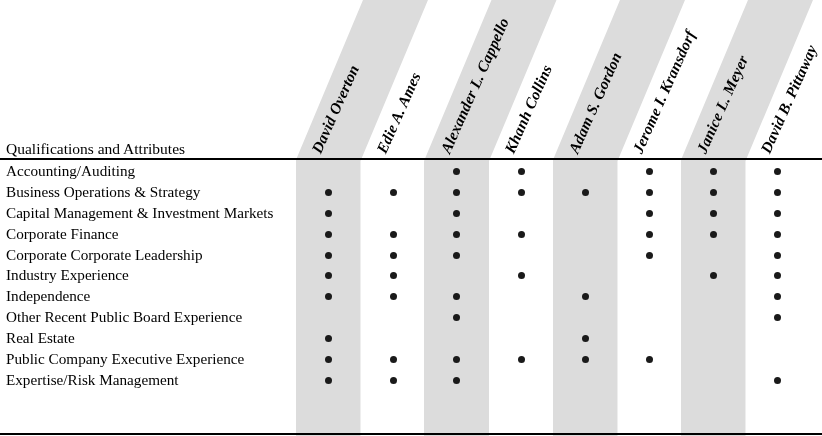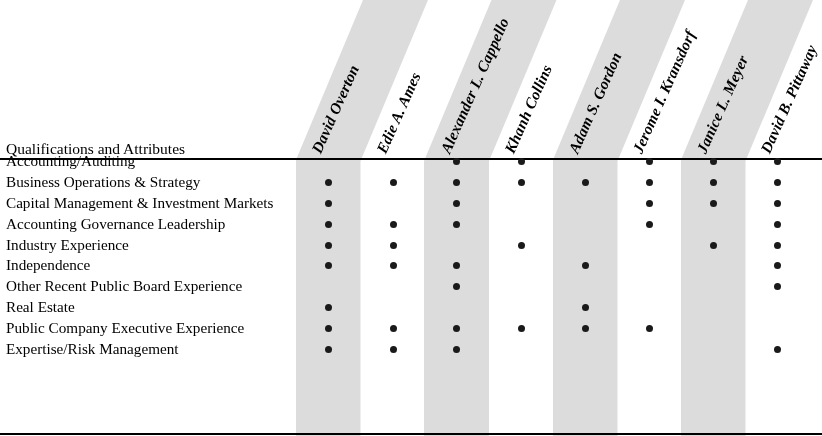--- a/index.html
+++ b/index.html
@@ -72,21 +72,21 @@
     width: 822px;
     background: #000000;
   }
   .rule-top { top: 158px; height: 2px; }
   .rule-bottom { top: 433px; height: 2px; }
 
   
   .rows {
     position: absolute;
     left: 0;
-    top: 151px;
+    top: 161px;
     width: 688px;
   }
   .row {
     position: relative;
     height: 20.9px;
   }
   .row-label {
     position: absolute;
     left: 6px;
     top: 0;
@@ -151,21 +151,31 @@
       </div>
       <div class="row">
         <div class="row-label">Capital Management &amp; Investment Markets</div>
         <div class="dot" style="left: 324.5px; background: rgb(26, 26, 26);"></div>
         <div class="dot" style="left: 453px; background: rgb(26, 26, 26);"></div>
         <div class="dot" style="left: 645.5px; background: rgb(26, 26, 26);"></div>
         <div class="dot" style="left: 709.5px; background: rgb(26, 26, 26);"></div>
         <div class="dot" style="left: 773.5px; background: rgb(26, 26, 26);"></div>
       </div>
       <div class="row">
-        <div class="row-label">Accounting Governance Leadership</div>
+        <div class="row-label">Corporate Finance</div>
+        <div class="dot" style="left: 324.5px; background: rgb(26, 26, 26);"></div>
+        <div class="dot" style="left: 389.5px; background: rgb(26, 26, 26);"></div>
+        <div class="dot" style="left: 453px; background: rgb(26, 26, 26);"></div>
+        <div class="dot" style="left: 517.5px; background: rgb(26, 26, 26);"></div>
+        <div class="dot" style="left: 645.5px; background: rgb(26, 26, 26);"></div>
+        <div class="dot" style="left: 709.5px; background: rgb(26, 26, 26);"></div>
+        <div class="dot" style="left: 773.5px; background: rgb(26, 26, 26);"></div>
+      </div>
+      <div class="row">
+        <div class="row-label">Corporate Corporate Leadership</div>
         <div class="dot" style="left: 324.5px; background: rgb(26, 26, 26);"></div>
         <div class="dot" style="left: 389.5px; background: rgb(26, 26, 26);"></div>
         <div class="dot" style="left: 453px; background: rgb(26, 26, 26);"></div>
         <div class="dot" style="left: 645.5px; background: rgb(26, 26, 26);"></div>
         <div class="dot" style="left: 773.5px; background: rgb(26, 26, 26);"></div>
       </div>
       <div class="row">
         <div class="row-label">Industry Experience</div>
         <div class="dot" style="left: 324.5px; background: rgb(26, 26, 26);"></div>
         <div class="dot" style="left: 389.5px; background: rgb(26, 26, 26);"></div>

